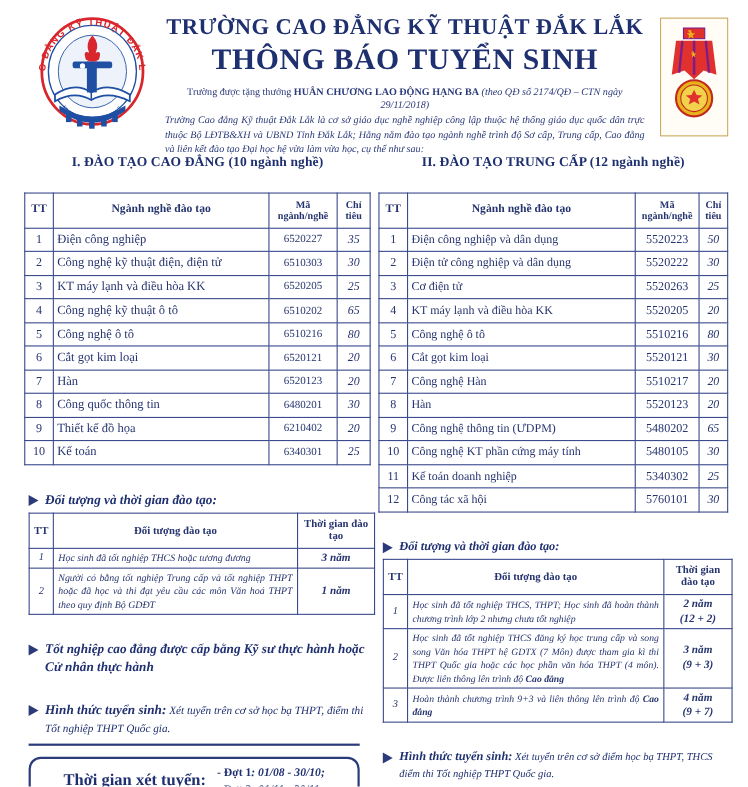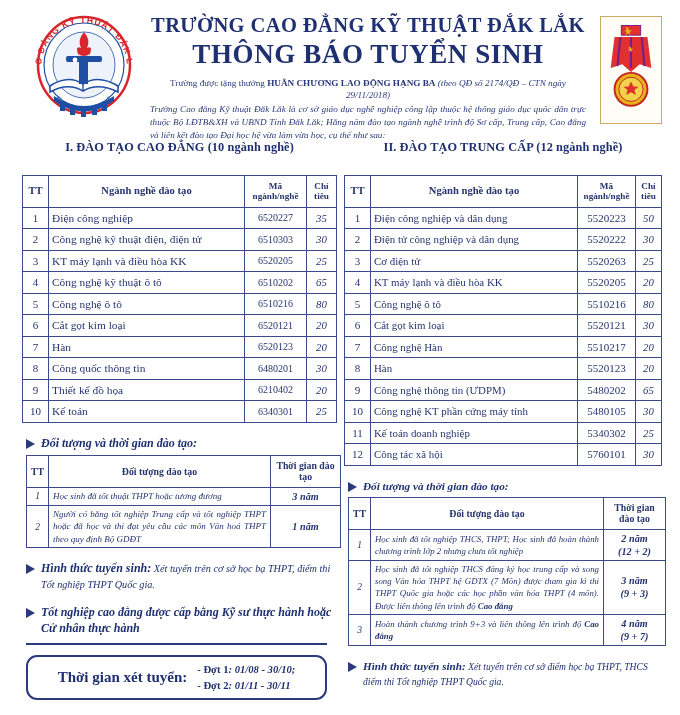--- a/index.html
+++ b/index.html
@@ -91,21 +91,21 @@
 
   .col-right td.c-name { font-size: 10.9px; }
   .col-right td.c-code { width: 58px; font-size: 11px; }
   .col-right td.c-quota{ width: 26px; }
   .col-right th.h-code{width:58px;} .col-right th.h-quota{width:26px;}
   .col-right table.main tbody td { height: 21.5px; }
 
   
   .bullet {
     display: flex; align-items: flex-start; gap: 6px;
-    margin: 13px 0 4px 4px;
+    margin: 24px 0 4px 4px;
   }
   .tri {
     flex: 0 0 auto; width: 0; height: 0; margin-top: 3px;
     border-left: 9px solid #2b3a7a;
     border-top: 5.5px solid transparent;
     border-bottom: 5.5px solid transparent;
   }
   .bullet-text {
     font-size: 12px; font-weight: bold; font-style: italic;
     color: #1f3070; line-height: 1.3;
@@ -322,41 +322,41 @@
         <thead>
           <tr>
             <th style="width:22px">TT</th>
             <th>Đối tượng đào tạo</th>
             <th style="width:70px">Thời gian đào tạo</th>
           </tr>
         </thead>
         <tbody>
             <tr>
               <td class="s-tt">1</td>
-              <td class="s-obj">Học sinh đã tốt thuật THPT hoặc tương đương</td>
+              <td class="s-obj">Học sinh đã tốt nghiệp THCS hoặc tương đương</td>
               <td class="s-dur">3 năm</td>
             </tr>
             <tr>
               <td class="s-tt">2</td>
               <td class="s-obj">Người có bằng tốt nghiệp Trung cấp và tốt nghiệp THPT hoặc đã học và thi đạt yêu cầu các môn Văn hoá THPT theo quy định Bộ GDĐT</td>
               <td class="s-dur">1 năm</td>
             </tr>
           </tbody>
       </table>
+
+      <div class="bullet">
+        <span class="tri"></span>
+        <span class="bullet-text">Tốt nghiệp cao đẳng được cấp bằng Kỹ sư thực hành hoặc Cử nhân thực hành</span>
+      </div>
 
       <div class="bullet">
         <span class="tri"></span>
         <span class="bullet-text">
           <span>Hình thức tuyển sinh:</span><span class="norm"> Xét tuyển trên cơ sở học bạ THPT, điểm thi Tốt nghiệp THPT Quốc gia.</span>
         </span>
-      </div>
-
-      <div class="bullet">
-        <span class="tri"></span>
-        <span class="bullet-text">Tốt nghiệp cao đẳng được cấp bằng Kỹ sư thực hành hoặc Cử nhân thực hành</span>
       </div>
 
       <div class="rule"></div>
 
       <div class="sched">
         <div class="sched-label">Thời gian xét tuyển:</div>
         <div class="sched-lines">
           <div class="sched-line">
             <b>- Đợt 1</b><i>: 01/08 - 30/10;</i>
           </div>

